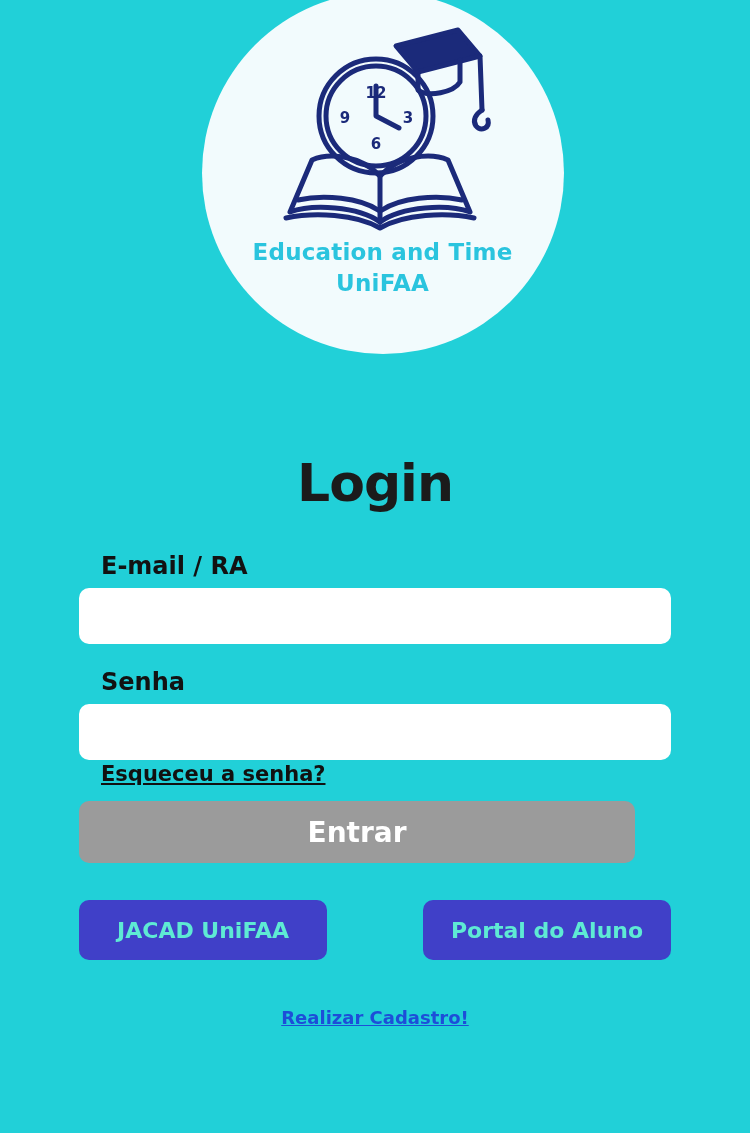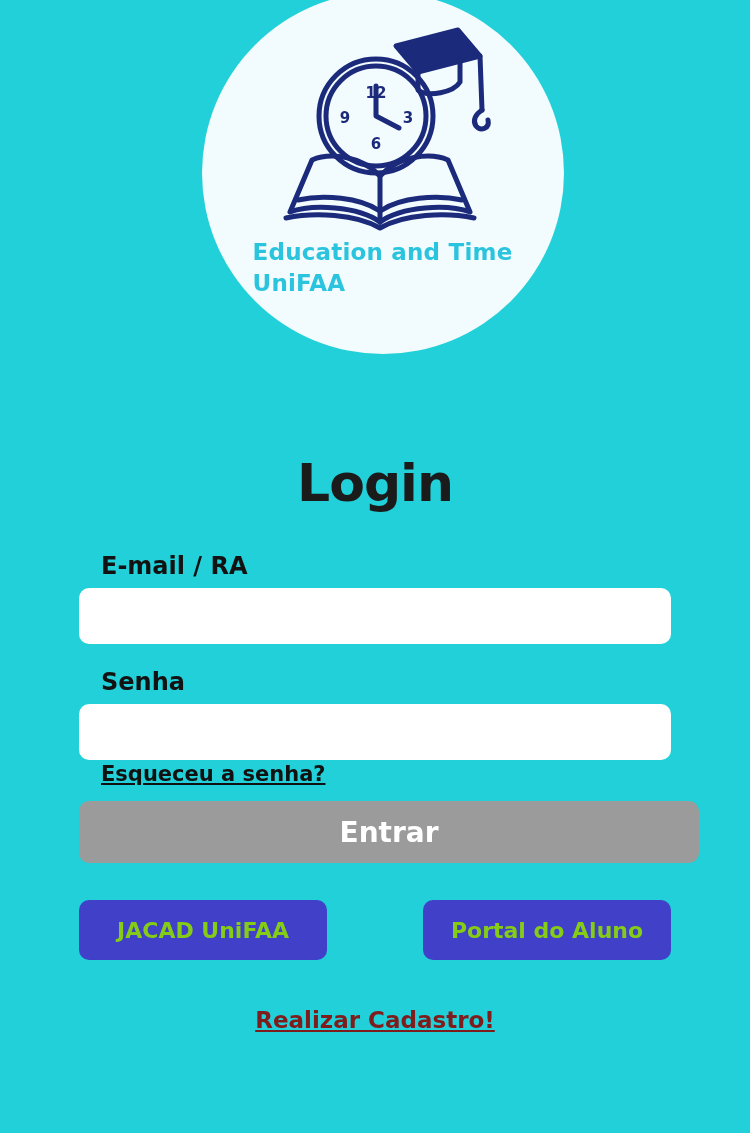--- a/index.html
+++ b/index.html
@@ -36,21 +36,21 @@
     justify-content: flex-start;
     padding-top: 24px;
   }
   .logo-art {
     width: 230px;
     height: 215px;
     display: block;
   }
   .logo-text {
     margin-top: 6px;
-    text-align: left;
+    text-align: center;
     color: #2ac4de;
     font-weight: 800;
     font-size: 23px;
     line-height: 31px;
     letter-spacing: 0.2px;
     font-family: "DejaVu Sans", "Liberation Sans", sans-serif;
   }
 
   
   .page-title {
@@ -97,21 +97,21 @@
   .forgot-link {
     color: #111111;
     font-size: 21px;
     font-weight: 700;
     text-decoration: underline;
     cursor: pointer;
     display: inline-block;
   }
   .submit-btn {
     display: block;
-    width: 620px;
+    width: 556px;
     height: 62px;
     margin-top: 15px;
     border: none;
     border-radius: 10px;
     background: #9b9b9b;
     color: #ffffff;
     font-size: 28px;
     font-weight: 700;
     cursor: pointer;
     font-family: "DejaVu Sans", "Liberation Sans", sans-serif;
@@ -120,38 +120,38 @@
     display: flex;
     justify-content: space-between;
     width: 592px;
     margin-top: 37px;
   }
   .pill-btn {
     height: 60px;
     border: none;
     border-radius: 10px;
     background: #4040c8;
-    color: #84cc16;
+    color: #5eead4;
     font-size: 22px;
     font-weight: 800;
     cursor: pointer;
     font-family: "DejaVu Sans", "Liberation Sans", sans-serif;
     padding: 0 20px;
   }
   .pill-btn.left { width: 248px; }
   .pill-btn.right { width: 248px; }
 
   .register-row {
     width: 100%;
     text-align: center;
     margin-top: 47px;
   }
   .register-link {
-    color: #7f1d1d;
-    font-size: 23px;
+    color: #1d4ed8;
+    font-size: 18px;
     font-weight: 800;
     text-decoration: underline;
     cursor: pointer;
   }
 </style>
 </head>
 <body>
 
 <div class="logo-wrap">
   <div class="logo-circle">

